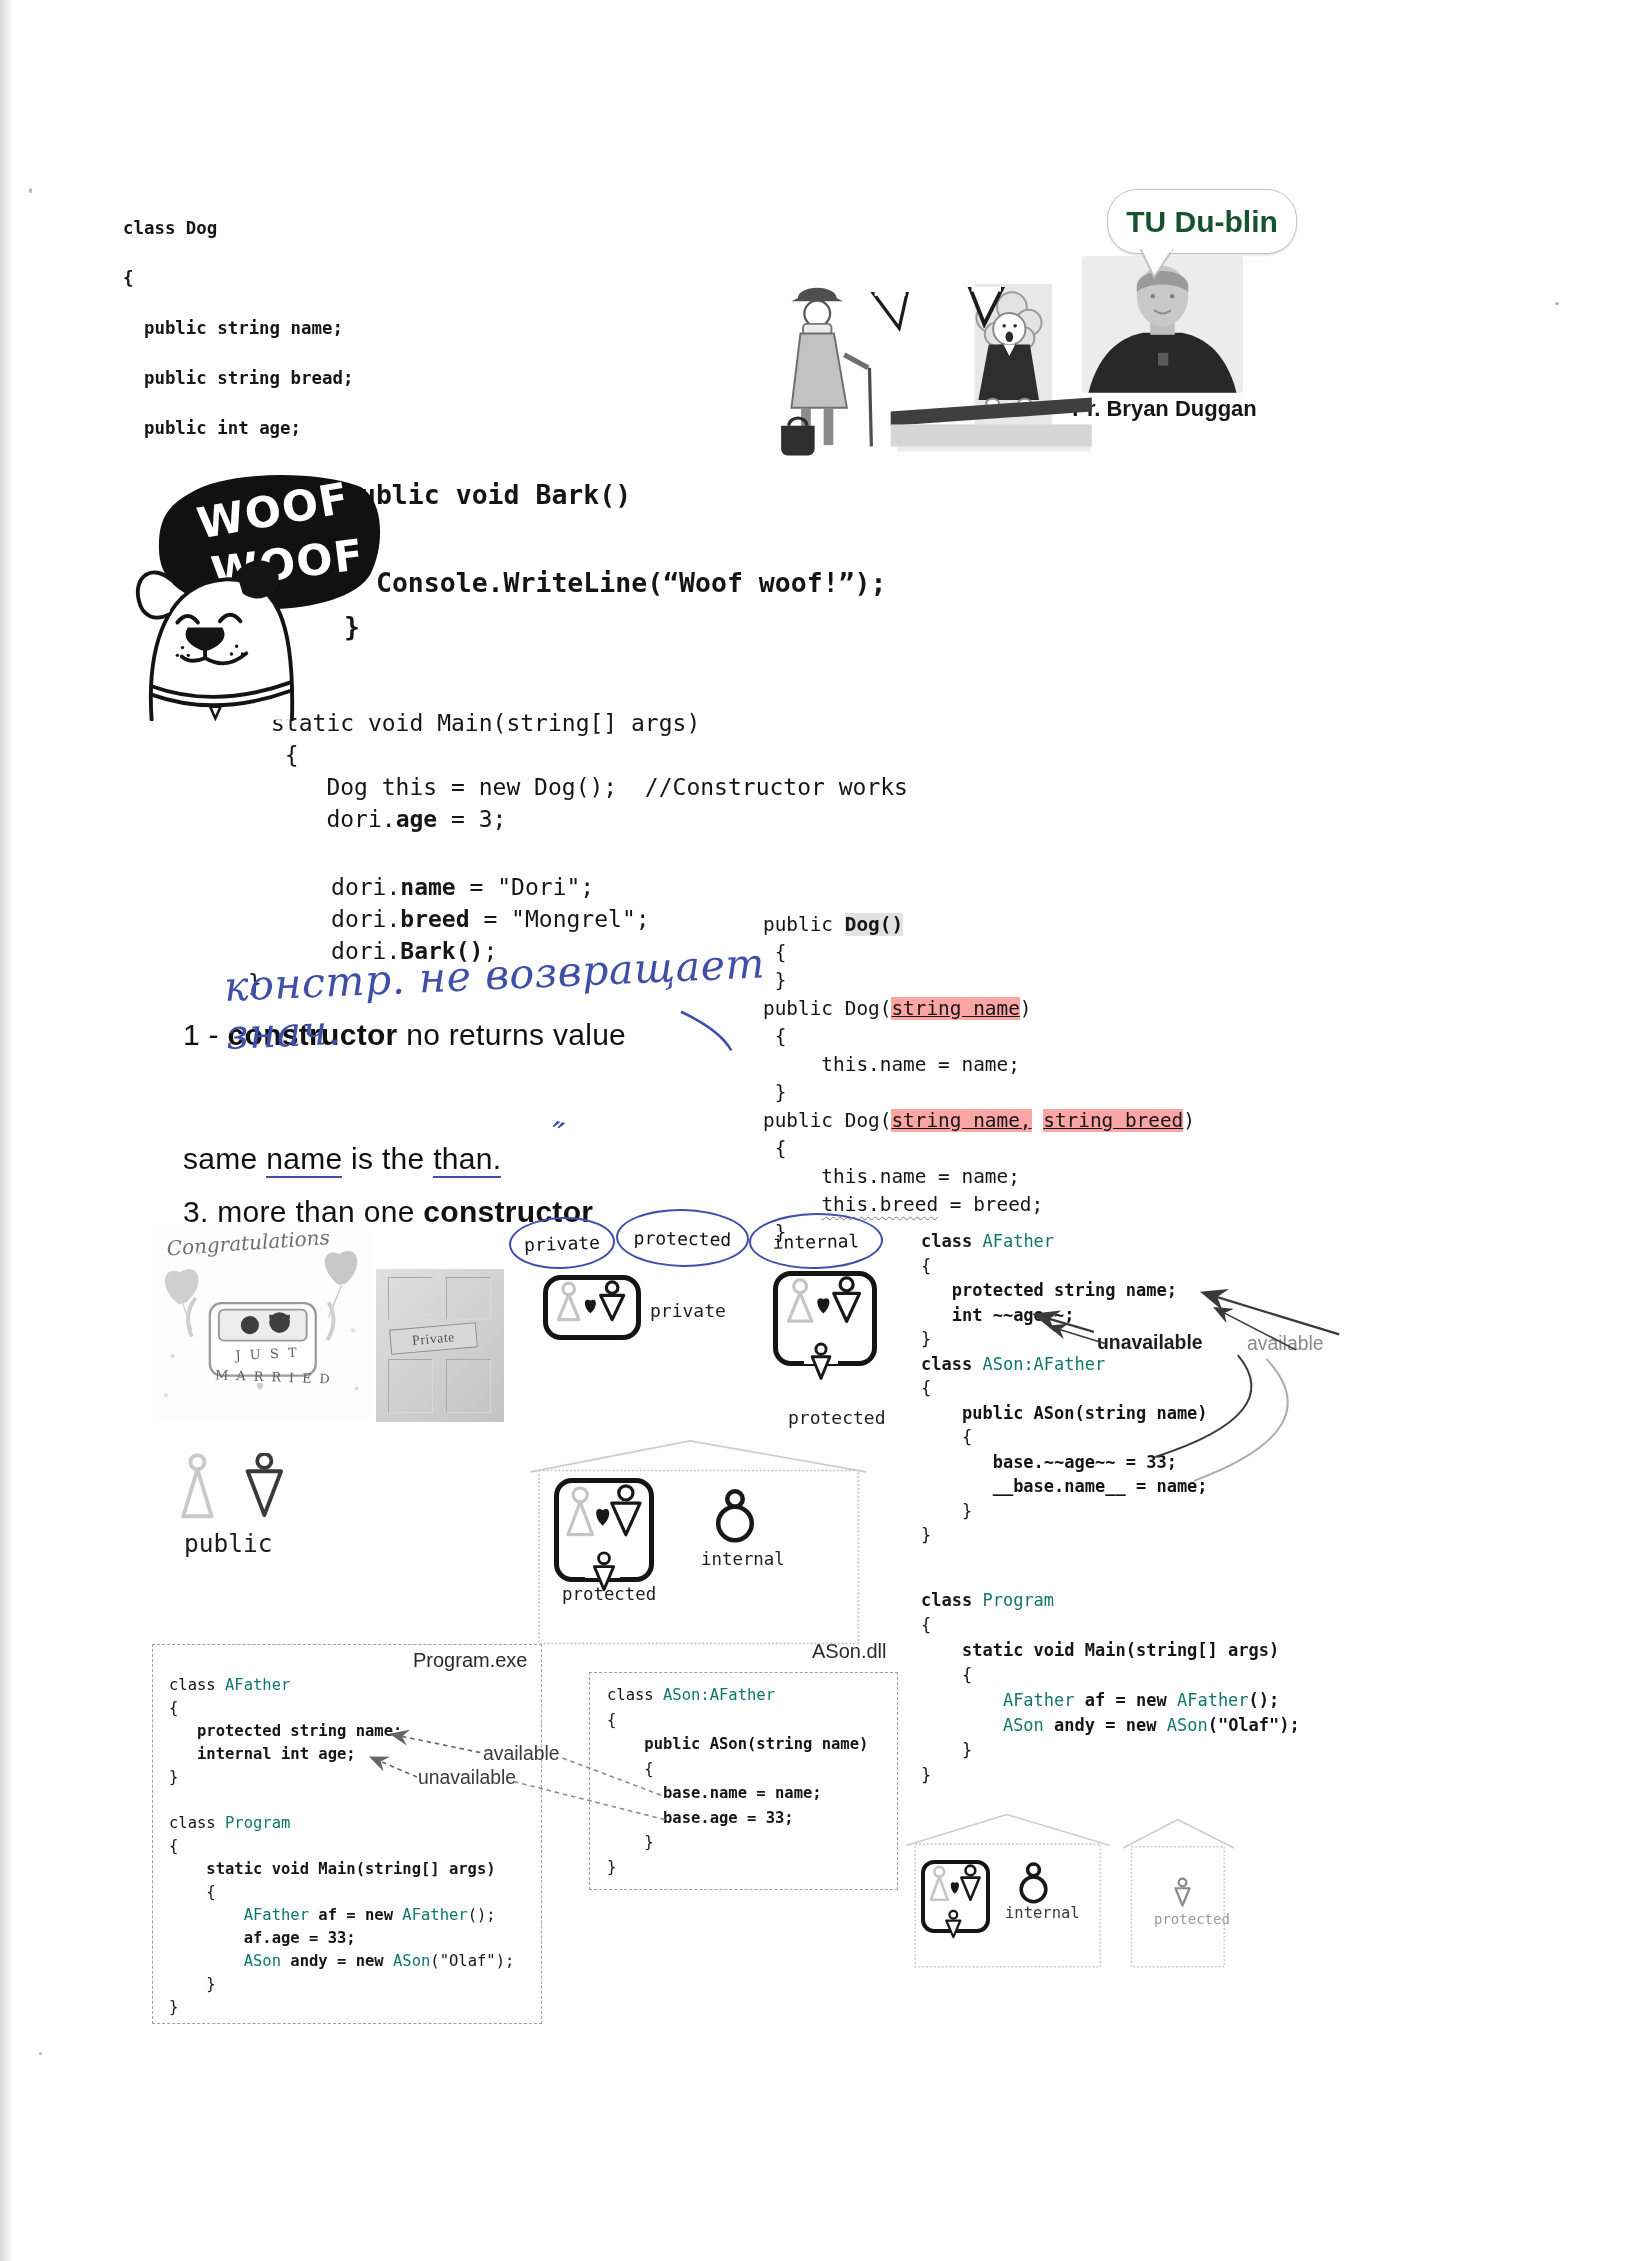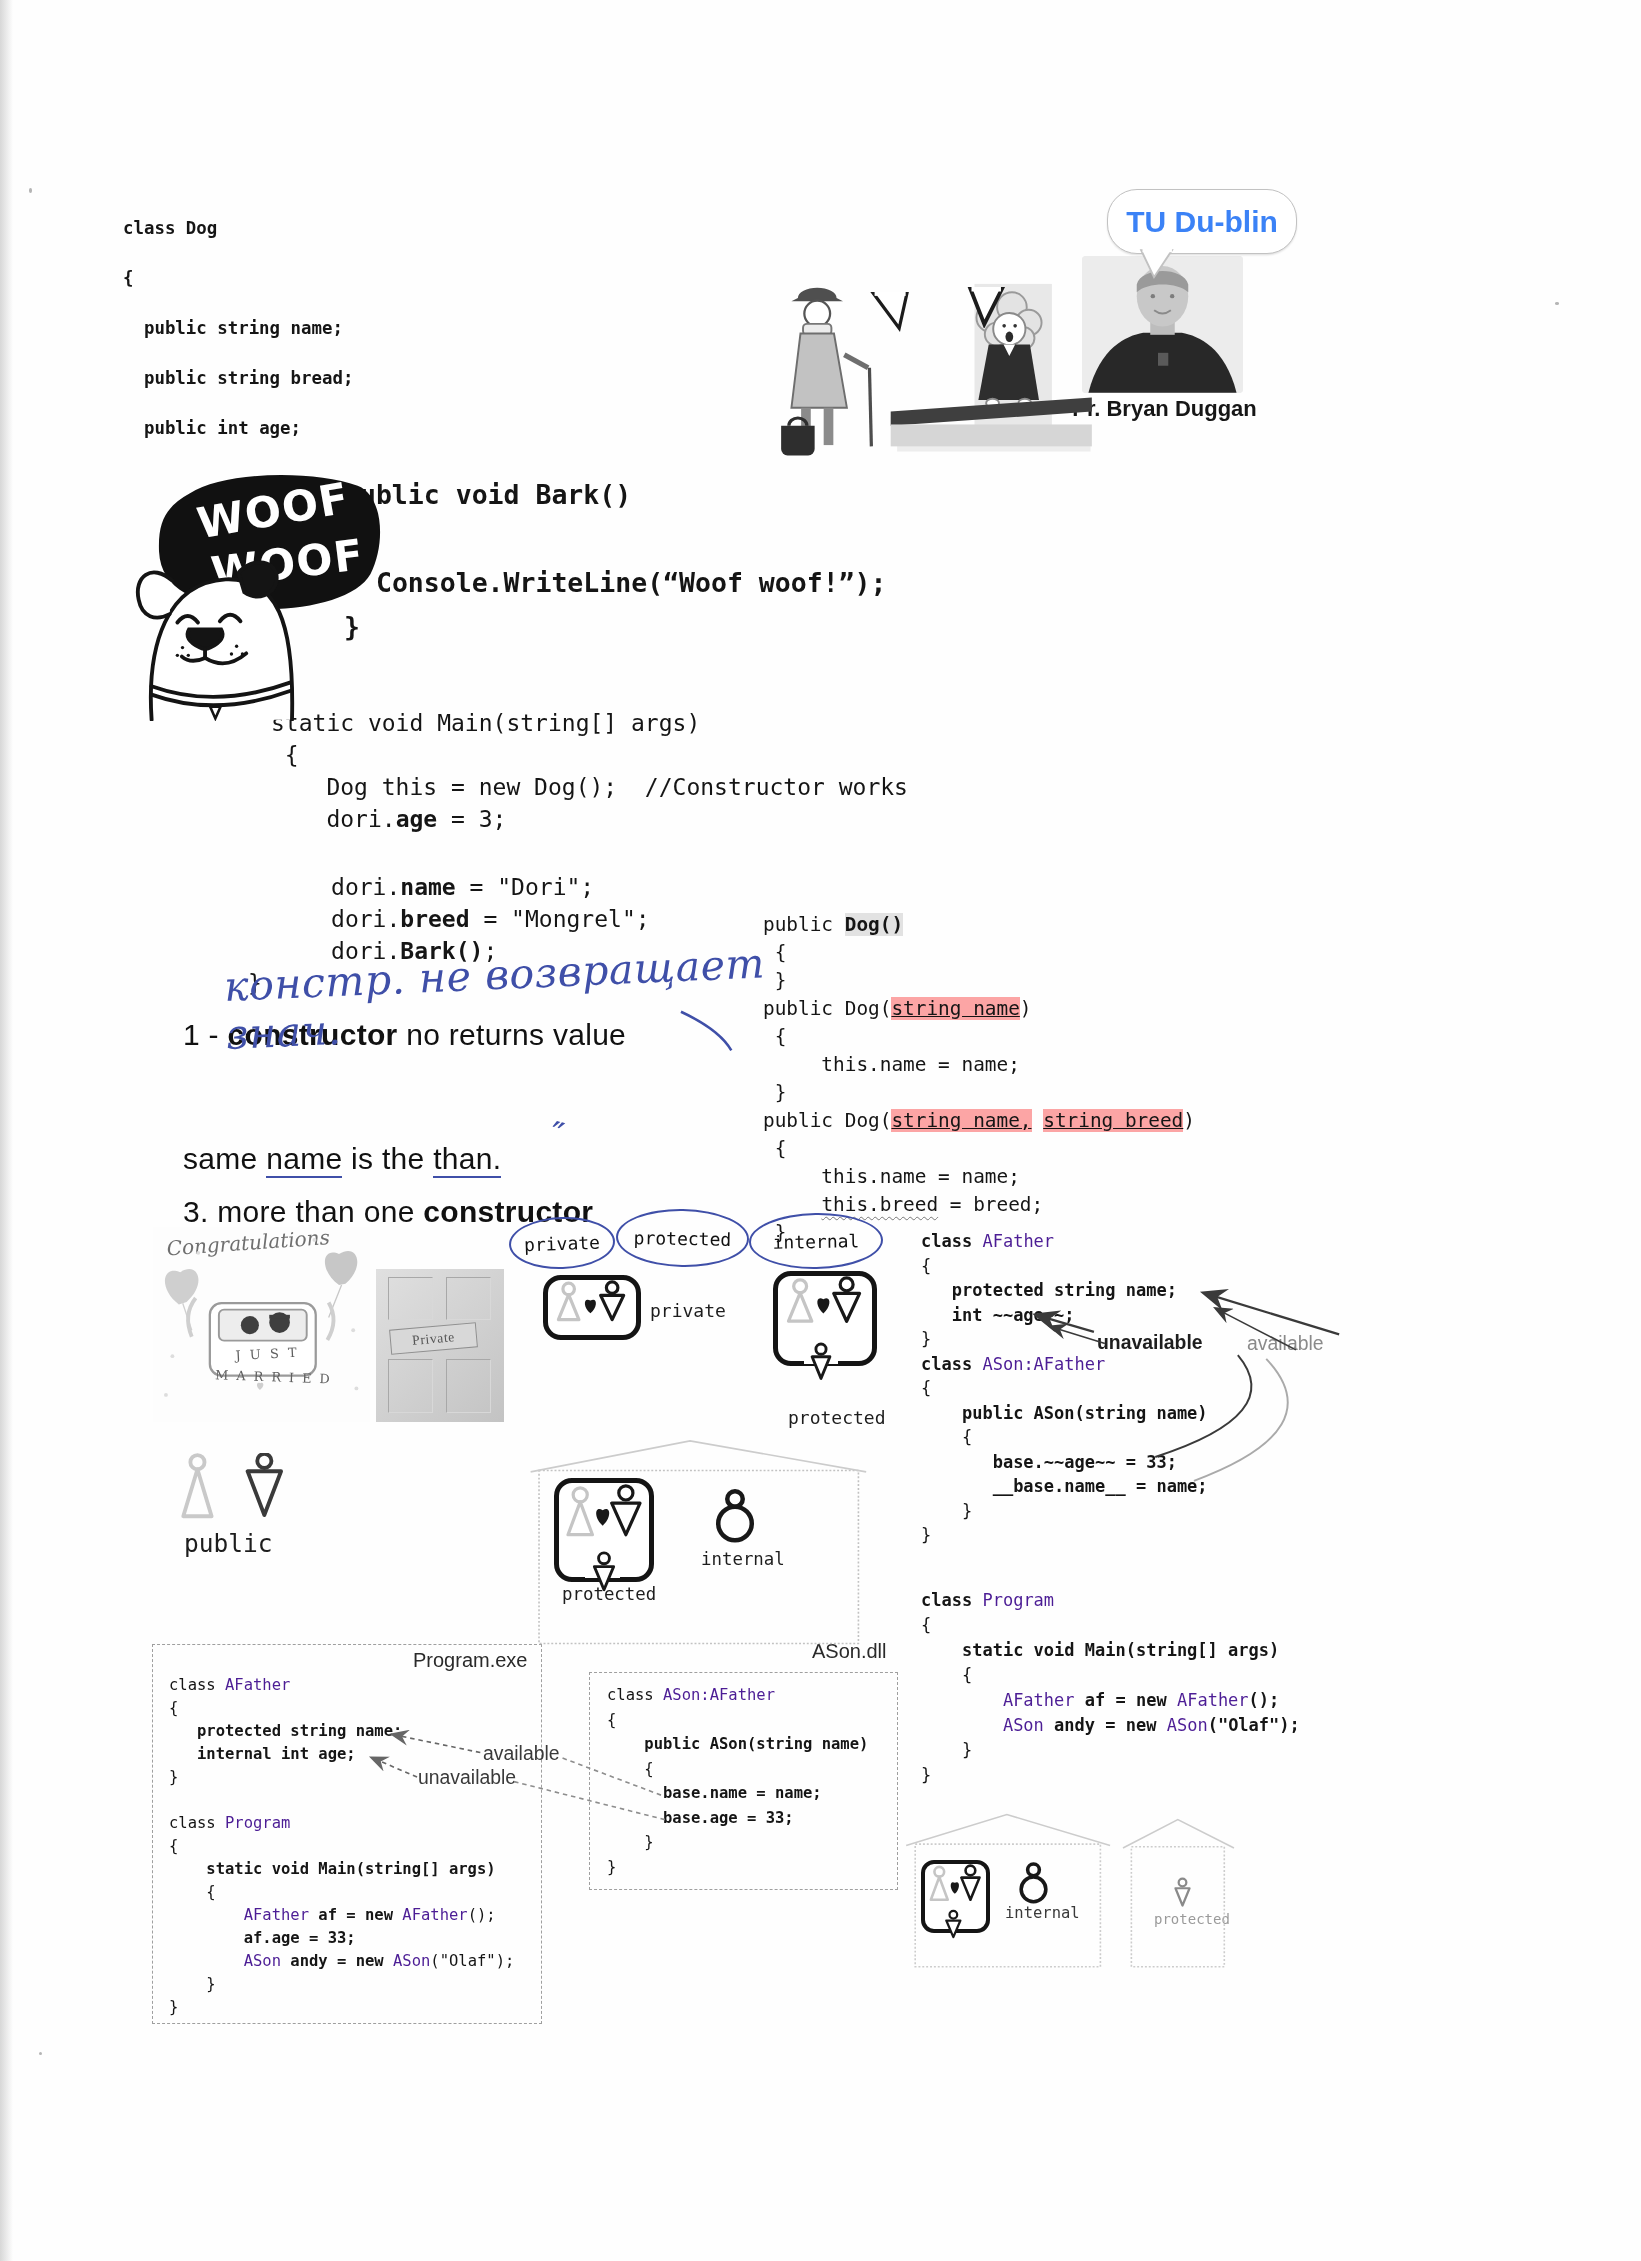--- a/index.html
+++ b/index.html
@@ -12,42 +12,42 @@
   .blk-bark {left:344px; top:473px; font-size:26.5px; line-height:44px; font-weight:600;}
   .blk-main {left:271px; top:707px;font-size:23px; line-height:32px;}
   .blk-dori {left:248px; top:871px;font-size:23px; line-height:32px;}
   .blk-ctor {left:763px;top:871px;font-size:19.4px; line-height:28px;margin-top:40px;}
   .blk-afr  {left:921px;top:1229px;font-size:17px; line-height:24.5px;}
   .blk-prr  {left:921px;top:1588px;font-size:17px; line-height:25px;}
   .blk-exe  {left:169px; top:1674px;font-size:15.5px; line-height:23px;}
   .blk-dll  {left:607px; top:1683px;font-size:15.5px; line-height:24.5px;}
   
   .b{font-weight:bold;}
-  .lt{color:#4c1d95;}
+  .lt{color:#0f766e;}
   .hl{background:#fca5a5;text-decoration:underline;}
   .hlb{background:#e2e2e2;font-weight:bold;}
   .wv{text-decoration:underline wavy 1.3px #777;text-underline-offset:4.5px;}
   .ub{border-bottom:2.6px solid #3f4fa8;padding-bottom:1.3px;}
   .bu{font-weight:bold;border-bottom:2.6px solid #3f4fa8;padding-bottom:1.9px;}
   
   .note{position:absolute;left:183px;font-size:30px;color:#111;letter-spacing:0.3px;}
   .handwriting{position:absolute;left:223px;top:963px;width:542px;font-family:"DejaVu Serif",serif;
     font-style:italic;font-size:41px;color:#3f4fa8;transform:rotate(-2.5deg);transform-origin:left top;
     letter-spacing:0.6px;z-index:6;}
   .bluequote{position:absolute;left:550px;top:1115px;font-size:35px;color:#3f4fa8;
     transform:rotate(14deg);font-family:"DejaVu Serif",serif;z-index:6;}
   
   .bubble{position:absolute;background:#fff;display:flex;align-items:center;justify-content:center;
     text-align:center;z-index:3;}
   .b1{left:742px;top:190px;width:182px;height:103px;border:3.2px solid #1c1c1c;border-radius:22px;
       font-size:21px;font-weight:bold;font-style:italic;line-height:27px;}
   .b2{left:931px;top:205px;width:169px;height:84px;border:3.9px solid #1c1c1c;border-radius:15.5px;
       font-size:24px;font-weight:bold;}
   .b3{left:1107px;top:189px;width:188px;height:63px;border:1.9px solid #c2c2c2;border-radius:30px;
-      font-size:30px;font-weight:bold;color:#3b82f6;box-shadow:0 1.3px 1.9px rgba(0,0,0,.12);}
+      font-size:30px;font-weight:bold;color:#14532d;box-shadow:0 1.3px 1.9px rgba(0,0,0,.12);}
   .tail{position:absolute;z-index:4;}
   
   .photo{position:absolute;left:1082px;top:256px;width:161px;height:137px;background:#ededed;
     border-radius:3.9px;overflow:hidden;}
   .photo-cap{position:absolute;left:1071px;top:396px;width:187px;text-align:center;
     font-size:22px;font-weight:bold;color:#161616;}
   
   .iconbox{position:absolute;border:5.8px solid #141414;border-radius:18px;background:#fff;}
   .gap{position:absolute;background:#fff;}
   .mono-label{position:absolute;font-family:"DejaVu Sans Mono",monospace;color:#1d1d1d;}

